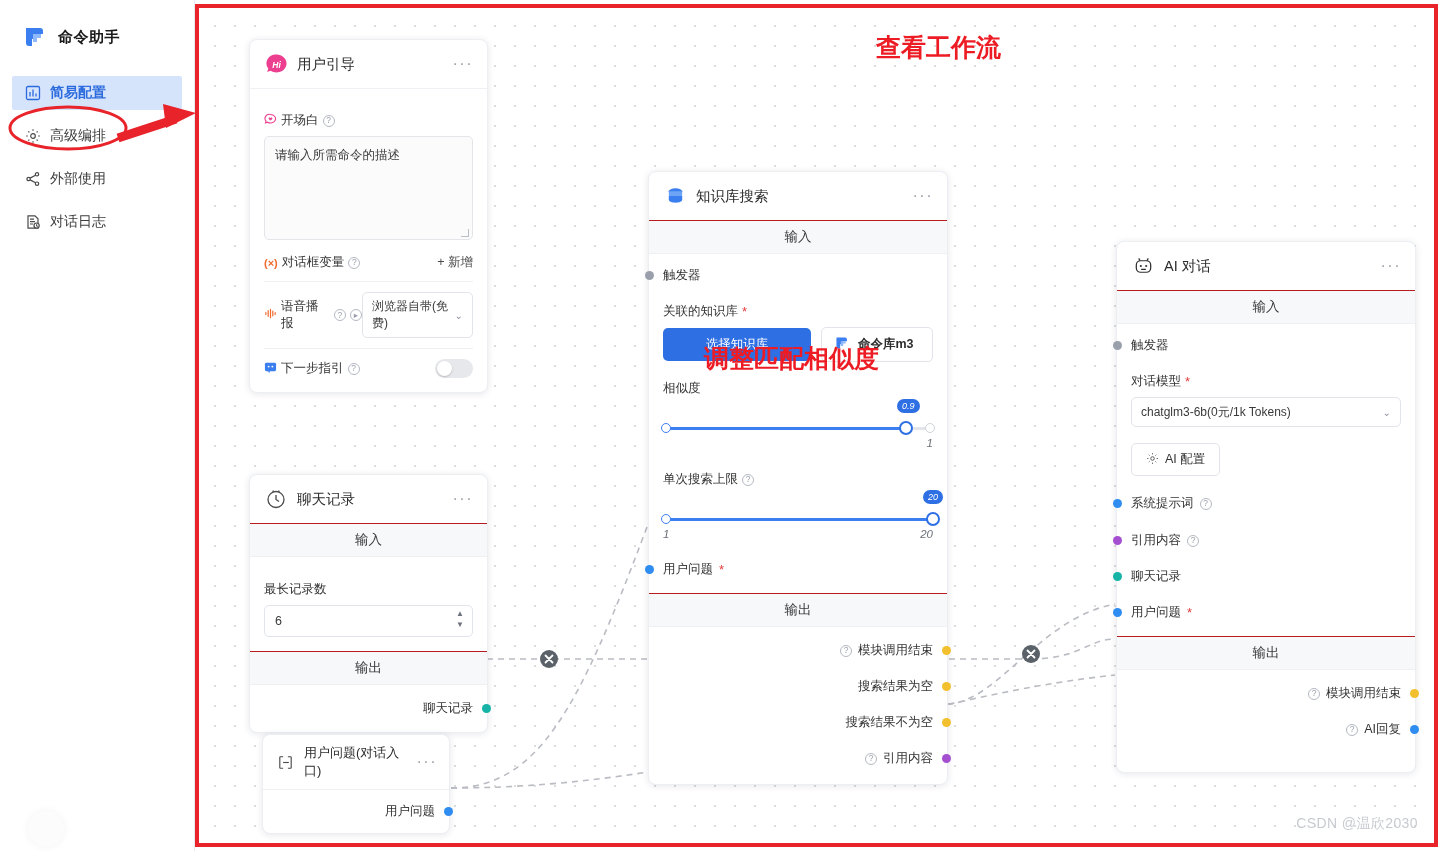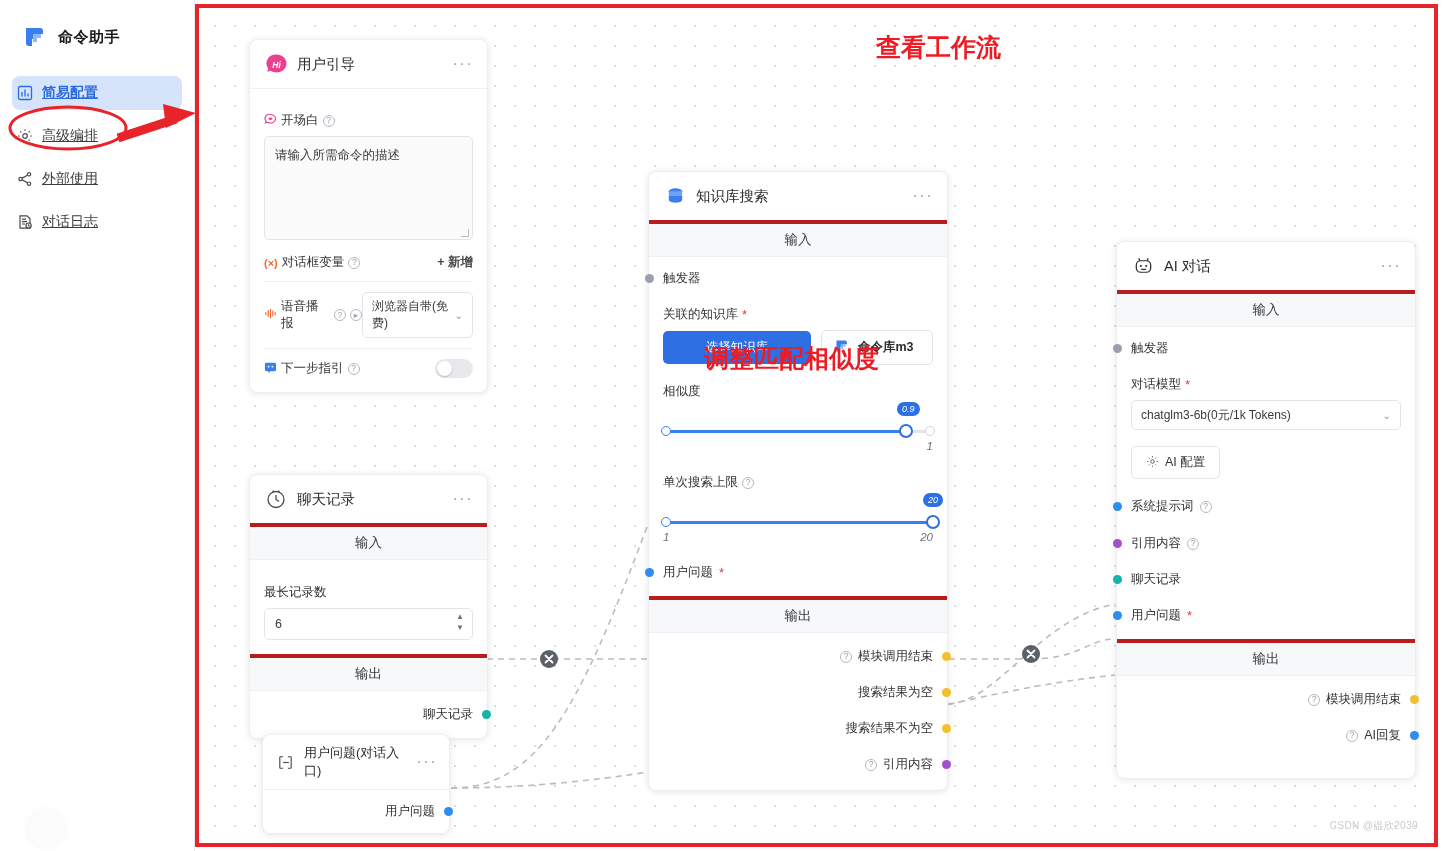--- a/index.html
+++ b/index.html
@@ -16,22 +16,22 @@
     background: #ffffff; border-right: 1px solid #e8eaf0;
   }
   .brand { display: flex; align-items: center; gap: 10px; padding: 18px 0 0 22px; height: 56px; }
   .brand-logo { width: 26px; height: 26px; position: relative; }
   .brand-logo svg { display: block; }
   .brand-name { font-size: 15px; font-weight: bold; color: #1a1a1a; letter-spacing: .5px; }
 
   .nav { margin-top: 20px; padding: 0 12px; }
   .nav-item {
     display: flex; align-items: center; gap: 9px;
-    height: 34px; padding: 0 4px; margin-bottom: 9px;
-    border-radius: 8px; font-size: 14px; color: #3c3c3c; cursor: pointer; text-decoration: underline;
+    height: 34px; padding: 0 12px; margin-bottom: 9px;
+    border-radius: 2px; font-size: 14px; color: #3c3c3c; cursor: pointer;
   }
   .nav-item.active { background: #d5e3fb; color: #2b6bde; font-weight: bold; }
   .nav-icon { width: 17px; height: 17px; display: inline-flex; align-items: center; justify-content: center; }
   .nav-icon svg { display: block; }
 
   .sidebar-fab {
     position: absolute; left: 28px; bottom: 4px; width: 36px; height: 36px;
     border-radius: 50%; background: #fcfcfd;
     box-shadow: 0 0 9px rgba(0,0,0,0.05);
   }
@@ -54,21 +54,21 @@
     border: 1px solid #eceef2;
     box-shadow: 0 1px 7px rgba(30,40,70,0.11);
     font-size: 13px; color: #2e2e2e;
   }
   .node-head { display: flex; align-items: center; gap: 9px; padding: 12px 14px; }
   .node-title { font-size: 14.5px; color: #2c2c2c; flex: 1; }
   .node-dots { color: #9aa0ab; font-size: 16px; letter-spacing: 1.5px; line-height: 8px; cursor: pointer; }
   .node-icon { width: 24px; height: 24px; display: flex; align-items: center; justify-content: center; flex: none; }
 
   .section-bar {
-    background: #f7f8fa; border-top: 4px solid #b91c1c; border-bottom: 1px solid #eef0f3;
+    background: #f7f8fa; border-top: 1px solid #b91c1c; border-bottom: 1px solid #eef0f3;
     text-align: center; font-size: 13.5px; color: #383838; padding: 7px 0;
   }
   .node-body { padding: 12px 14px 14px 14px; position: relative; }
 
   .field-label { font-size: 12.5px; color: #333; margin-bottom: 7px; display: flex; align-items: center; gap: 4px; margin-top: 12px; }
   .req { color: #e23c3c; font-size: 13px; line-height: 1; }
   .qmark {
     display: inline-flex; align-items: center; justify-content: center;
     width: 12px; height: 12px; border-radius: 50%; border: 1px solid #b4b9c2;
     font-size: 8.5px; color: #9aa0ab; line-height: 1; flex: none;
@@ -80,21 +80,21 @@
     line-height: 1.45;
   }
   .resize-grip {
     position: absolute; right: 3px; bottom: 2px; width: 8px; height: 8px;
     border-right: 1px solid #b9bdc5; border-bottom: 1px solid #b9bdc5;
     transform: skewX(-0deg);
   }
 
   .row { display: flex; align-items: center; justify-content: space-between; }
   .divider { height: 1px; background: #eef0f3; margin: 10px 0; }
-  .add-link { color: #4a4a4a; font-size: 12.5px; cursor: pointer; font-weight: bold; }
+  .add-link { color: #4a4a4a; font-size: 12.5px; cursor: pointer; }
 
   .select {
     border: 1px solid #e1e4e9; border-radius: 5px; background: #fff;
     padding: 5px 9px; font-size: 12px; color: #3a3a3a;
     display: flex; align-items: center; justify-content: space-between; gap: 6px;
     cursor: pointer;
   }
   .chev { color: #8d939e; font-size: 10px; }
 
   .toggle {
@@ -165,21 +165,21 @@
     gap: 3px; color: #6d727b; font-size: 8px; line-height: 8px;
   }
 
   
   .anno-text {
     position: absolute; color: #ed1c24; font-weight: bold; white-space: nowrap;
   }
   .edges { position: absolute; inset: 0; pointer-events: none; }
   .watermark {
     position: absolute; right: 16px; bottom: 10px;
-    color: #c7cbd1; font-size: 10px; letter-spacing: .4px; margin-left: 20px;
+    color: #c7cbd1; font-size: 14px; letter-spacing: .4px; margin-left: 20px;
   }
   .overlay-anno { position: absolute; left: 0; top: 0; width: 1442px; height: 851px; pointer-events: none; }
 </style>
 </head>
 <body>
 
 <div class="sidebar">
   <div class="brand">
     <span class="brand-logo">
       <svg width="26" height="26" viewBox="0 0 26 26">

